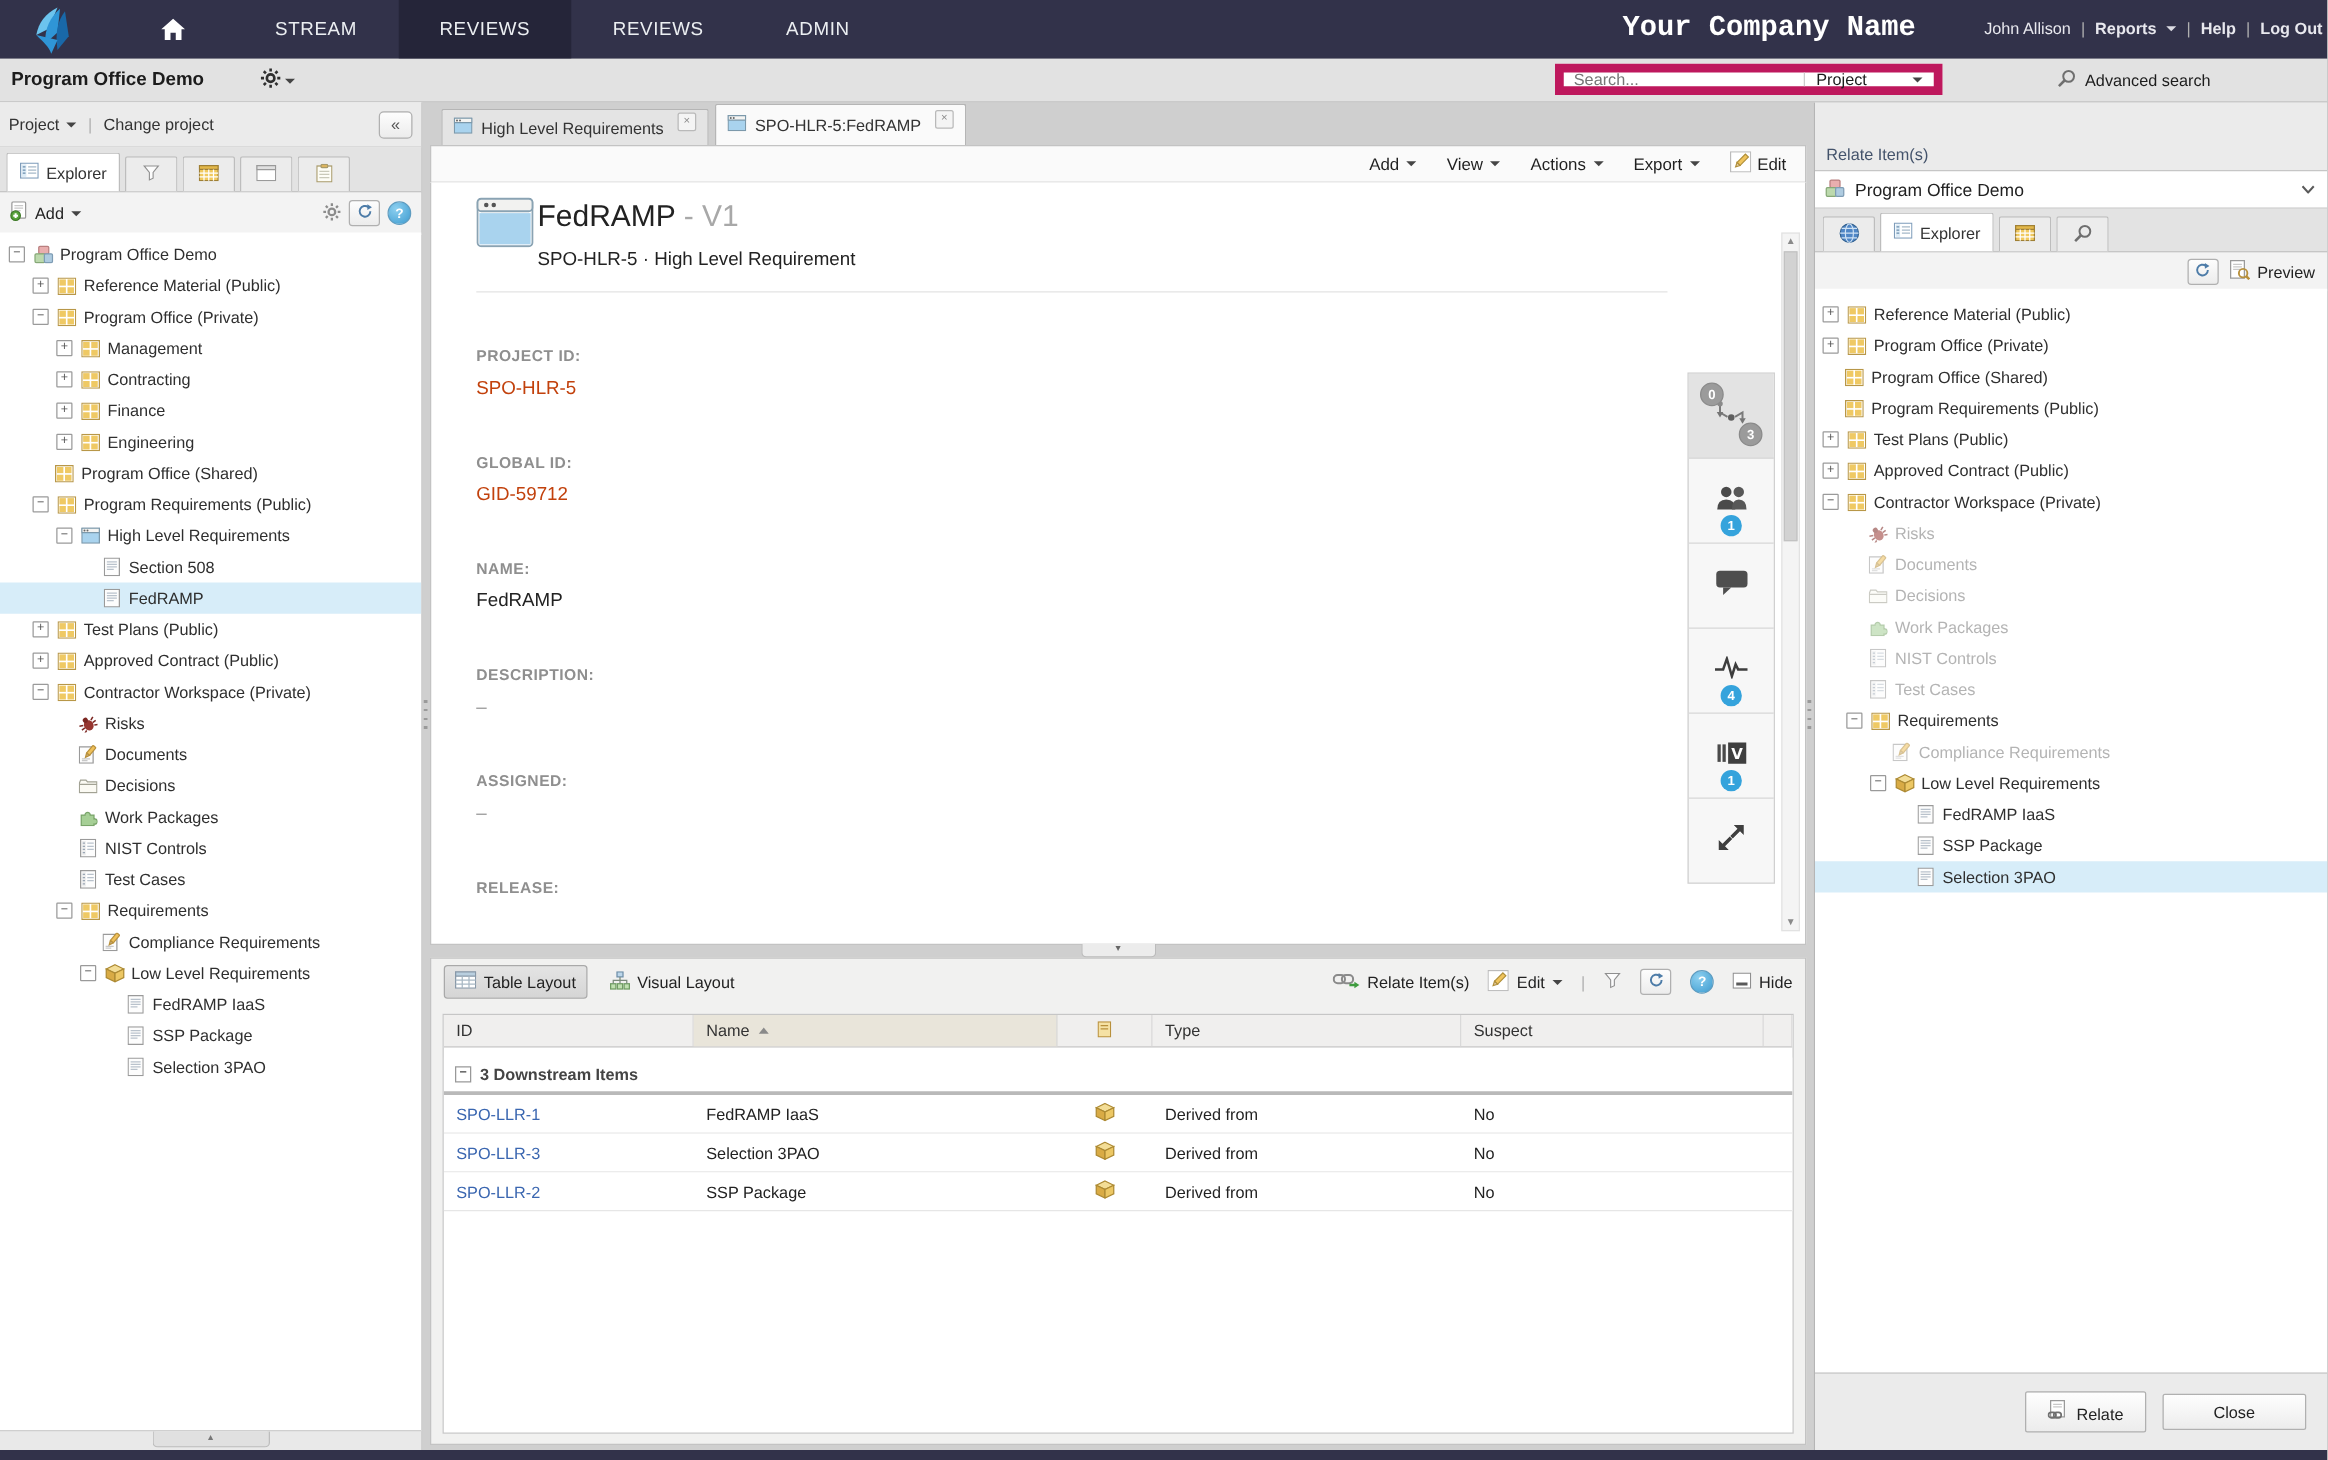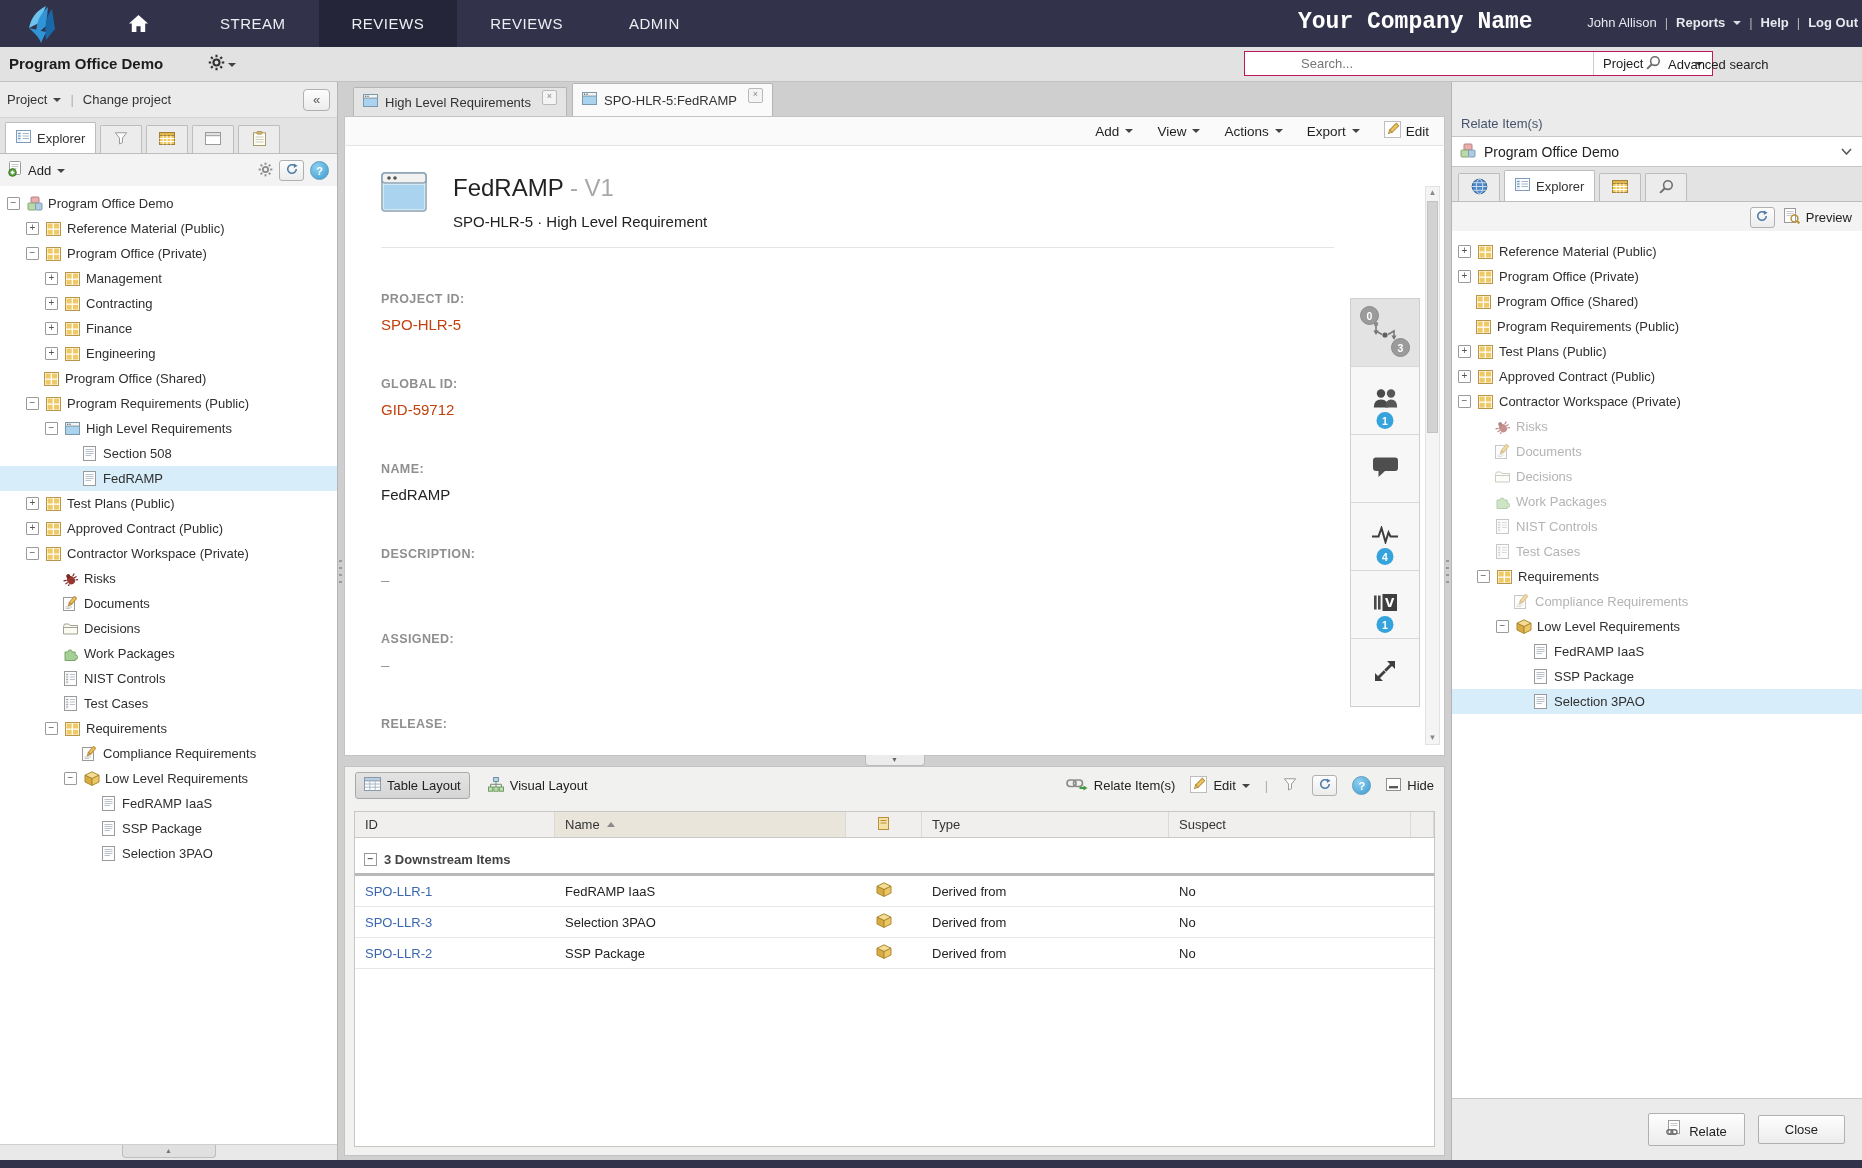--- a/index.html
+++ b/index.html
@@ -12,21 +12,21 @@
   .navitem{padding:0 33px;height:100%;display:flex;align-items:center;color:#eceff2;font-size:15px;letter-spacing:.5px;cursor:default;}
   .navitem.active{background:#252539;}
   .brand{position:absolute;left:1298px;top:9px;color:#fff;font-size:23px;font-weight:bold;white-space:nowrap;font-family:Liberation Mono, monospace;}
   .user-area{position:absolute;right:4px;top:15px;color:#e8e8ee;font-size:13px;display:flex;gap:8px;align-items:center;white-space:nowrap;}
   .caret{width:0;height:0;border:4px solid transparent;border-top-color:#444;margin-top:4px;display:inline-block;}
   .caret.white{border-top-color:#dcdce4;}
   
   .bar2{position:absolute;top:47px;left:0;right:0;height:34px;background:#e2e2e2;border-bottom:1px solid #c2c2c2;}
   .b2-title{position:absolute;left:9px;top:8px;font-size:15px;font-weight:bold;color:#1c1c1c;}
   .b2-gear{position:absolute;left:208px;top:7px;display:flex;align-items:center;gap:3px;}
-  .searchbox{position:absolute;left:1244px;top:4px;width:469px;height:25px;background:#fff;border:1px solid #be185d;display:flex;align-items:stretch;box-sizing:border-box;padding-left:48px;}
+  .searchbox{position:absolute;left:1244px;top:4px;width:310px;height:25px;background:#fff;border:7px solid #be185d;display:flex;align-items:stretch;box-sizing:border-box;}
   .searchbox input{border:0;outline:0;flex:1;padding:0 8px;font-size:13px;color:#555;background:transparent;font-family:inherit;}
   .scope{width:100px;border-left:1px solid #ccc;display:flex;align-items:center;justify-content:space-between;padding:0 9px;font-size:13px;color:#1c1c1c;}
   .adv{position:absolute;left:1646px;top:8px;display:flex;gap:7px;align-items:center;font-size:13px;color:#1c1c1c;}
   
   .btn-sq{border:1px solid #b0b0b0;border-radius:3px;background:linear-gradient(#fdfdfd,#ececec);display:inline-flex;align-items:center;justify-content:center;box-sizing:border-box;}
   .help-btn{width:17px;height:17px;border-radius:50%;background:radial-gradient(circle at 35% 30%,#8dd0f0,#3d9bd0);border:1px solid #5e9cc0;color:#fff;font-size:11px;font-weight:bold;display:inline-flex;align-items:center;justify-content:center;}
   .tab{display:flex;align-items:center;gap:6px;border:1px solid #bdbdbd;border-bottom:none;background:#ececec;height:28px;padding:0 10px;border-radius:2px 2px 0 0;font-size:13px;color:#333;box-sizing:border-box;}
   .tab.active{background:#fff;height:31px;}
   .tab.icon-only{width:42px;justify-content:center;padding:0;}
   
@@ -53,21 +53,21 @@
   
   .cp{position:absolute;top:82px;left:344px;width:1101px;bottom:8px;}
   .cp-tabs{position:absolute;top:0;left:0;right:0;height:34px;display:flex;align-items:flex-end;padding-left:9px;gap:5px;}
   .ctab{display:flex;align-items:center;gap:7px;height:29px;padding:0 9px;border:1px solid #b5b5b5;border-bottom:none;background:#e4e4e4;font-size:13px;color:#333;border-radius:2px 2px 0 0;box-sizing:border-box;}
   .ctab.active{background:#fafafa;height:33px;}
   .closebox{width:13px;height:13px;border:1px solid #b9b9b9;background:#f4f4f4;border-radius:2px;font-size:9px;line-height:11px;text-align:center;color:#888;margin:-10px 0 0 4px;}
   .cp-toolbar{position:absolute;top:34px;left:0;right:0;height:30px;background:#fafafa;border:1px solid #c3c3c3;border-bottom:1px solid #e4e4e4;box-sizing:border-box;display:flex;align-items:center;justify-content:flex-end;gap:24px;padding-right:15px;font-size:13.5px;color:#1f1f1f;}
   .menu{display:flex;align-items:center;gap:6px;}
   .editbtn{display:flex;align-items:center;gap:5px;}
   .cp-detail{position:absolute;top:64px;left:0;right:0;height:610px;background:#fff;border:1px solid #c3c3c3;border-top:none;box-sizing:border-box;overflow:hidden;}
-  .d-head{margin:26px 0 0 36px;display:flex;gap:26px;}
+  .d-head{margin:12px 0 0 36px;display:flex;gap:3px;}
   .d-titleline{font-size:24px;color:#222;margin-top:2px;}
   .d-ver{color:#a8a8a8;}
   .d-sub{margin-top:11px;font-size:15px;color:#222;display:flex;align-items:baseline;}
   .d-crumb{color:#9c9c9c;margin-left:38px;white-space:nowrap;overflow:hidden;max-width:560px;}
   .d-sep{border-top:1px solid #e4e4e4;margin:17px 110px 0 36px;}
   .fields{margin:44px 0 0 36px;}
   .fgroup{margin-bottom:44px;}
   .flabel{font-size:12.5px;font-weight:bold;color:#8f8f8f;letter-spacing:.4px;}
   .fvalue{margin-top:10px;font-size:15px;color:#222;}
   .fvalue.link{color:#c2410c;}
@@ -1354,20 +1354,20 @@
               <rect x="2.5" y="0.5" width="11" height="13" fill="#ffffff" stroke="#9a9a9a"></rect>
               <g stroke="#c8c8c8">
                 <line x1="4.5" y1="3.5" x2="11.5" y2="3.5"></line>
                 <line x1="4.5" y1="5.5" x2="11.5" y2="5.5"></line>
               </g>
               <rect x="0.8" y="9.8" width="6" height="4.4" rx="2.2" fill="none" stroke="#707070" stroke-width="1.4"></rect>
               <rect x="5" y="9.8" width="6" height="4.4" rx="2.2" fill="none" stroke="#707070" stroke-width="1.4"></rect>
             </svg></span>
         <span>Relate</span>
       </span>
-      <span class="btn" style="padding:6px 26px;">
+      <span class="btn" style="padding:6px 40px;">
         <span>Close</span>
       </span>
     </div>
   </aside>
 
   <div class="bottom-strip"></div>
 </div>
 
 </body></html>

